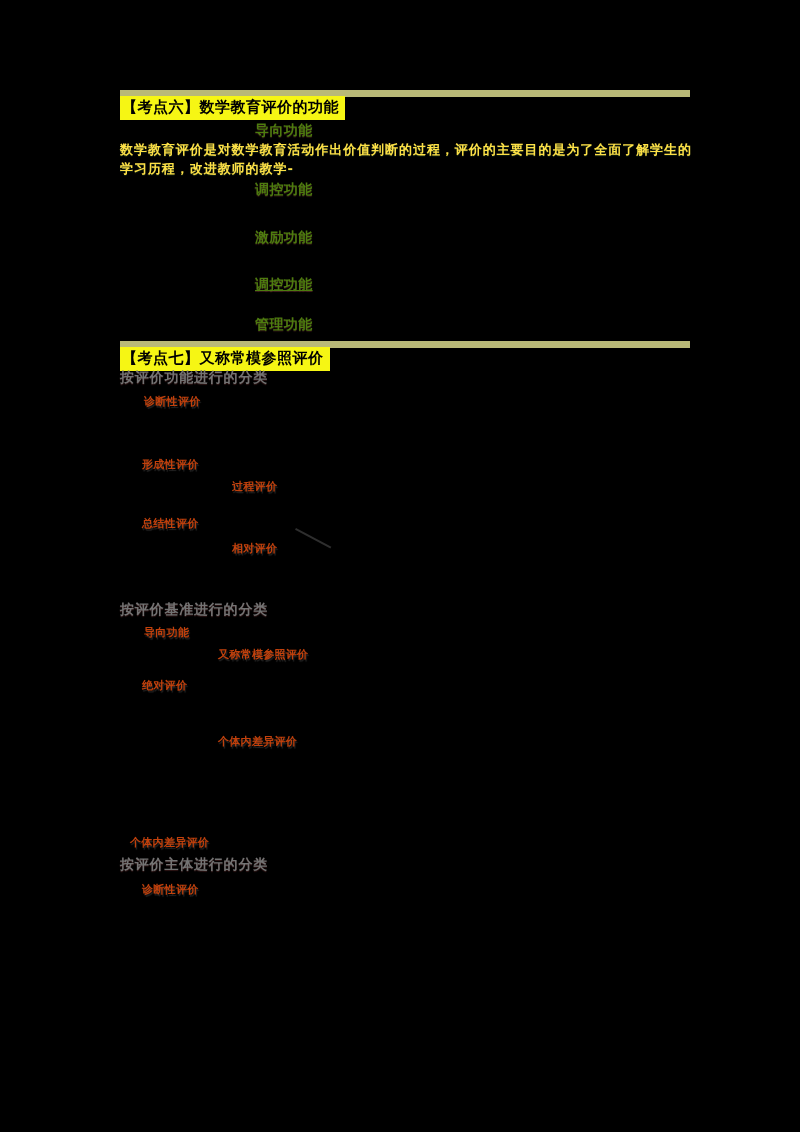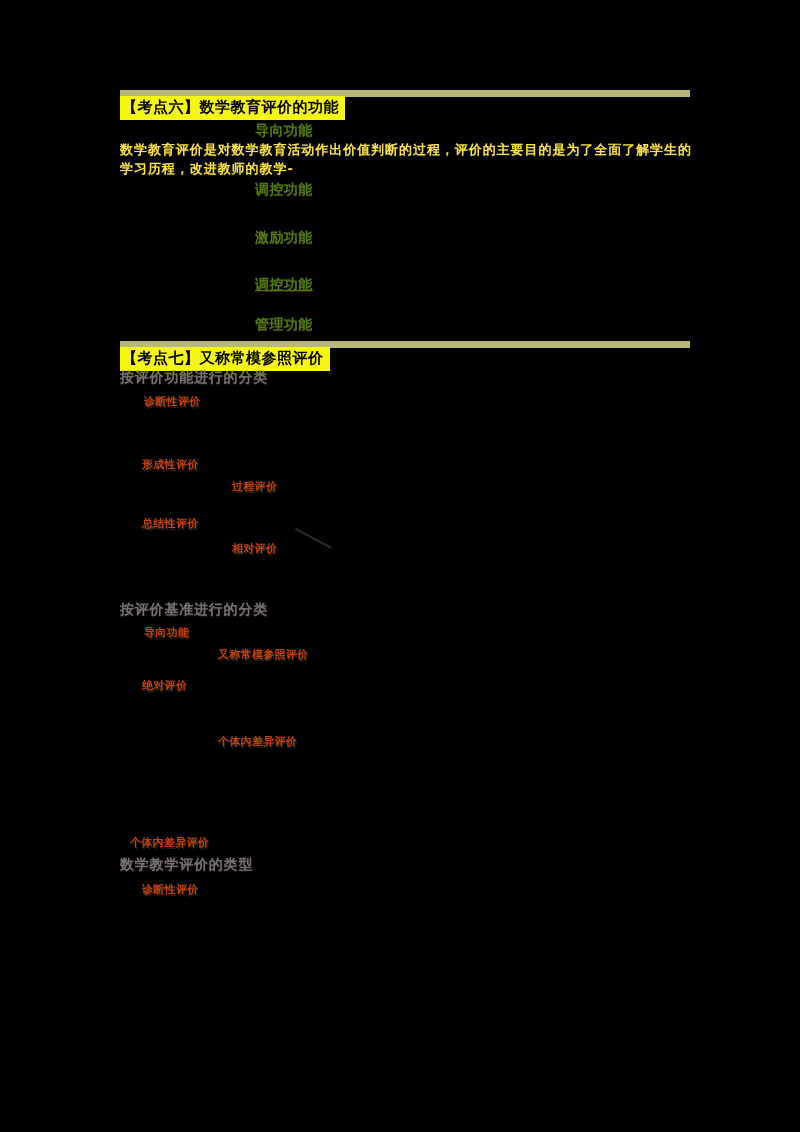--- a/index.html
+++ b/index.html
@@ -68,18 +68,18 @@
   <div class="abs red-title" style="left:120px;top:601px;">按评价基准进行的分类</div>
 
   <div class="abs blue-item" style="left:144px;top:625px;">导向功能</div>
   <div class="abs blue-item" style="left:218px;top:647px;">又称常模参照评价</div>
 
   <div class="abs blue-item" style="left:142px;top:678px;">绝对评价</div>
   <div class="abs blue-item" style="left:218px;top:734px;">个体内差异评价</div>
 
   <div class="abs blue-item" style="left:130px;top:791px;margin-top:44px;">个体内差异评价</div>
 
-  <div class="abs red-title" style="left:120px;top:856px;">数学教学评价的类型</div>
+  <div class="abs red-title" style="left:120px;top:856px;">按评价主体进行的分类</div>
 
   <div class="abs blue-item" style="left:142px;top:882px;">诊断性评价</div>
   <div class="abs blue-item" style="left:126px;top:916px;">-他人评价</div>
 
 </div>
 
 </body></html>

